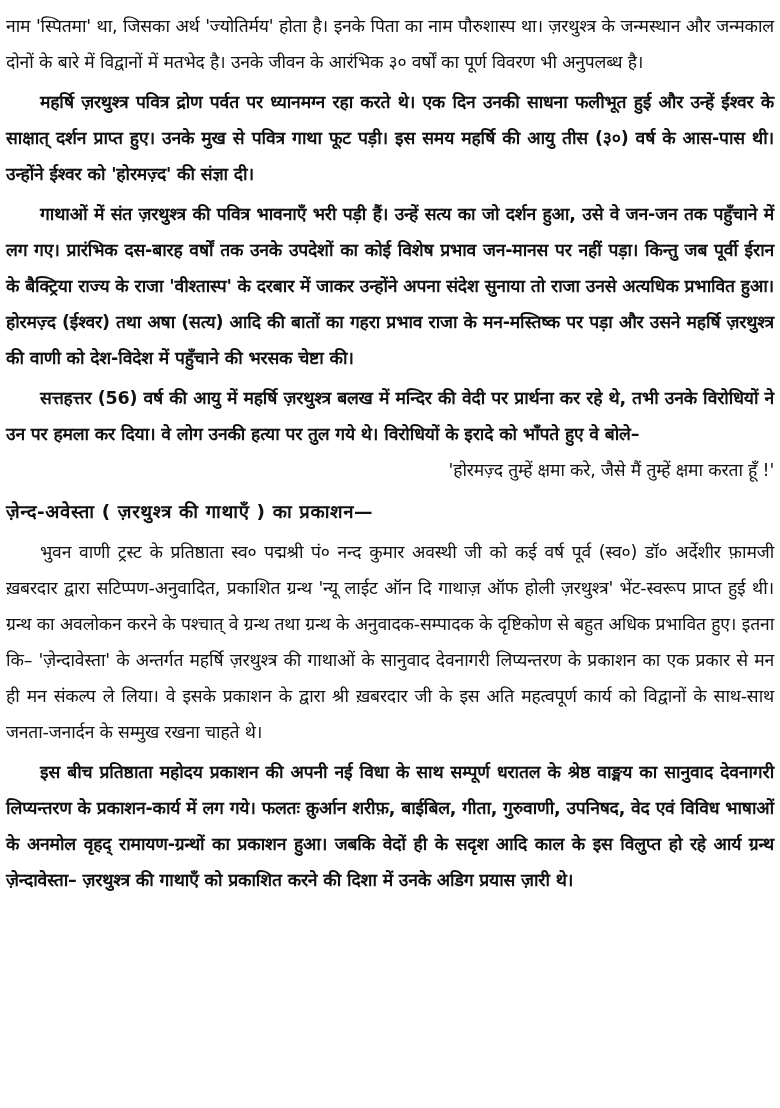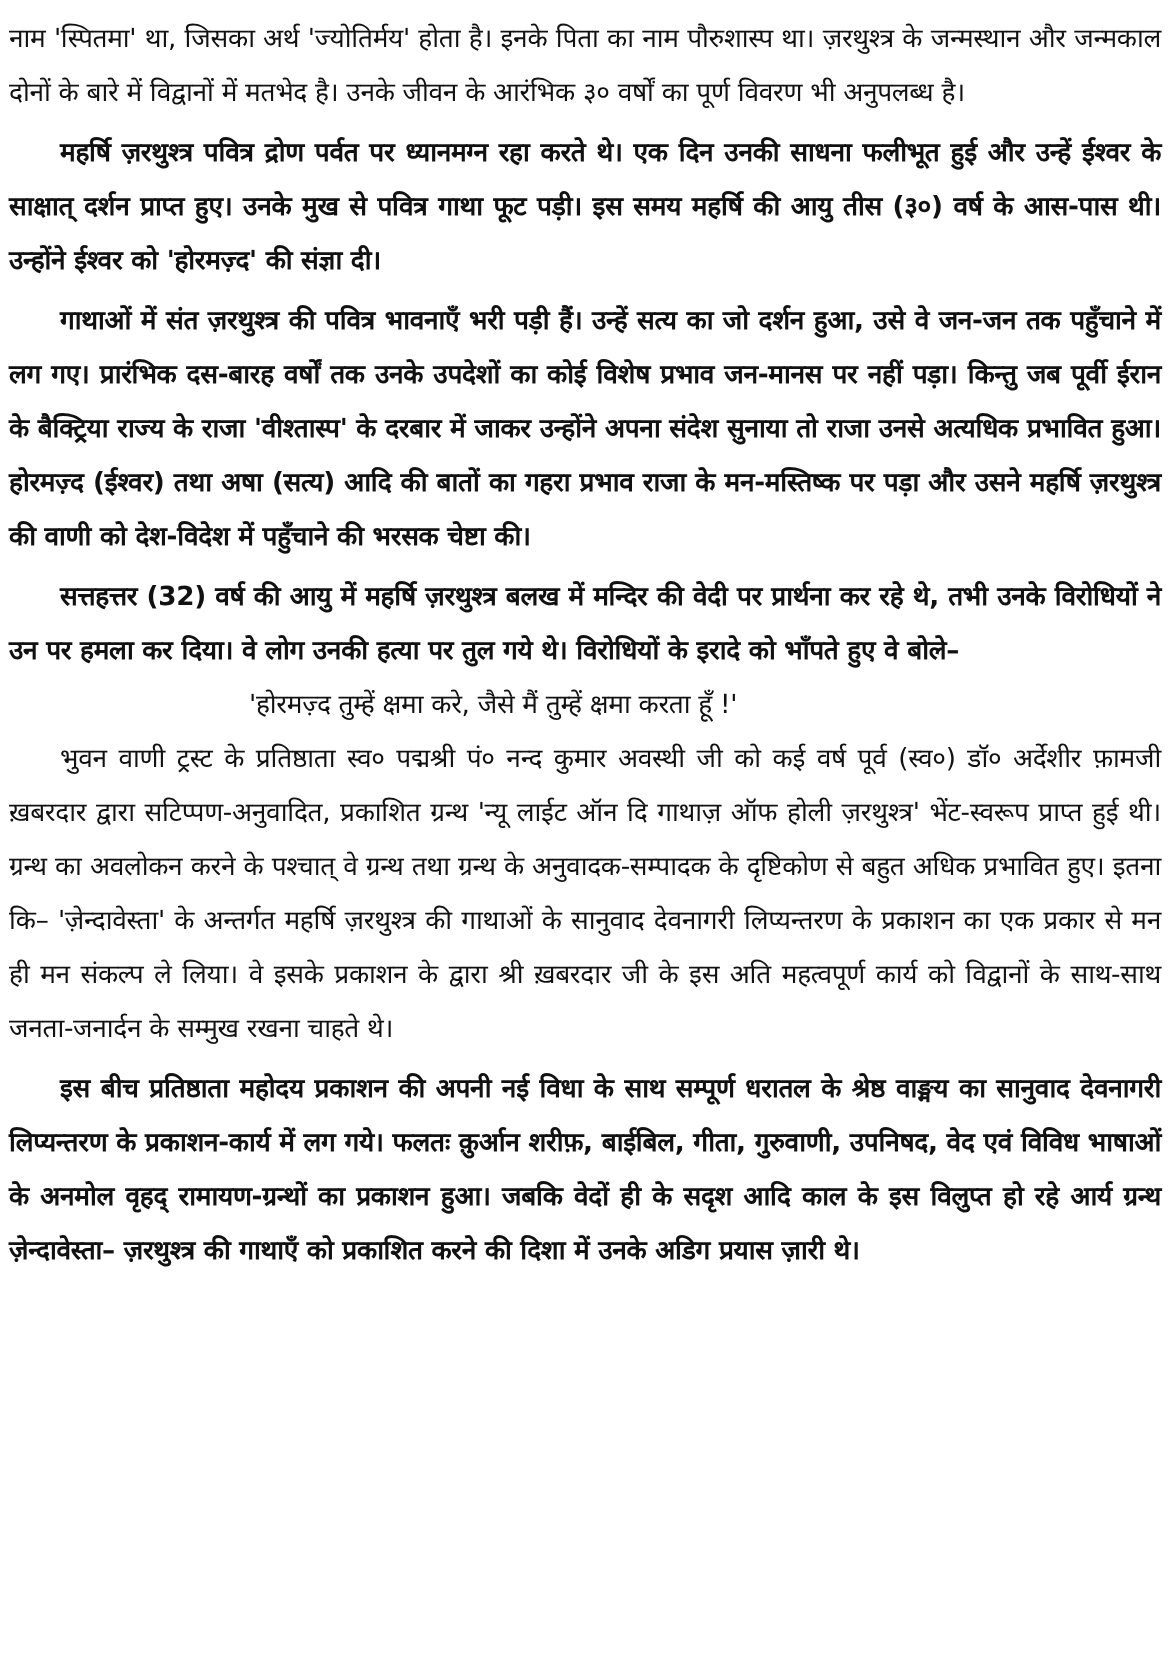--- a/index.html
+++ b/index.html
@@ -35,44 +35,46 @@
     .para.gap {
       margin-top: 4px;
       font-weight: bold;
     }
     .quote {
       margin: 0;
       font-size: 17.5px;
       line-height: 36px;
       padding-left: 160px;
       letter-spacing: -0.2px;
+      text-align: right;
     }
     .heading {
       margin: 6px 0 4px 0;
       font-size: 18.5px;
       line-height: 36px;
       font-weight: bold;
       letter-spacing: 0.6px;
     }
   </style>
 </head>
 <body>
 
 <div class="page">
 
   <p class="para">नाम 'स्पितमा' था, जिसका अर्थ 'ज्योतिर्मय' होता है। इनके पिता का नाम पौरुशास्प था। ज़रथुश्त्र के जन्मस्थान और जन्मकाल दोनों के बारे में विद्वानों में मतभेद है। उनके जीवन के आरंभिक ३० वर्षों का पूर्ण विवरण भी अनुपलब्ध है।</p>
 
   <p class="para indent gap">महर्षि ज़रथुश्त्र पवित्र द्रोण पर्वत पर ध्यानमग्न रहा करते थे। एक दिन उनकी साधना फलीभूत हुई और उन्हें ईश्वर के साक्षात् दर्शन प्राप्त हुए। उनके मुख से पवित्र गाथा फूट पड़ी। इस समय महर्षि की आयु तीस (३०) वर्ष के आस-पास थी। उन्होंने ईश्वर को 'होरमज़्द' की संज्ञा दी।</p>
 
   <p class="para indent gap">गाथाओं में संत ज़रथुश्त्र की पवित्र भावनाएँ भरी पड़ी हैं। उन्हें सत्य का जो दर्शन हुआ, उसे वे जन-जन तक पहुँचाने में लग गए। प्रारंभिक दस-बारह वर्षों तक उनके उपदेशों का कोई विशेष प्रभाव जन-मानस पर नहीं पड़ा। किन्तु जब पूर्वी ईरान के बैक्ट्रिया राज्य के राजा 'वीश्तास्प' के दरबार में जाकर उन्होंने अपना संदेश सुनाया तो राजा उनसे अत्यधिक प्रभावित हुआ। होरमज़्द (ईश्वर) तथा अषा (सत्य) आदि की बातों का गहरा प्रभाव राजा के मन-मस्तिष्क पर पड़ा और उसने महर्षि ज़रथुश्त्र की वाणी को देश-विदेश में पहुँचाने की भरसक चेष्टा की।</p>
 
-  <p class="para indent gap">सत्तहत्तर (32) वर्ष की आयु में महर्षि ज़रथुश्त्र बलख में मन्दिर की वेदी पर प्रार्थना कर रहे थे, तभी उनके विरोधियों ने उन पर हमला कर दिया। वे लोग उनकी हत्या पर तुल गये थे। विरोधियों के इरादे को भाँपते हुए वे बोले–</p>
+  <p class="para indent gap">सत्तहत्तर (56) वर्ष की आयु में महर्षि ज़रथुश्त्र बलख में मन्दिर की वेदी पर प्रार्थना कर रहे थे, तभी उनके विरोधियों ने उन पर हमला कर दिया। वे लोग उनकी हत्या पर तुल गये थे। विरोधियों के इरादे को भाँपते हुए वे बोले–</p>
 
   <p class="quote">'होरमज़्द तुम्हें क्षमा करे, जैसे मैं तुम्हें क्षमा करता हूँ !'</p>
 
 
+  <h2 class="heading">ज़ेन्द-अवेस्ता ( ज़रथुश्त्र की गाथाएँ ) का प्रकाशन—</h2>
 
   <p class="para indent">भुवन वाणी ट्रस्ट के प्रतिष्ठाता स्व० पद्मश्री पं० नन्द कुमार अवस्थी जी को कई वर्ष पूर्व (स्व०) डॉ० अर्देशीर फ़ामजी ख़बरदार द्वारा सटिप्पण-अनुवादित, प्रकाशित ग्रन्थ 'न्यू लाईट ऑन दि गाथाज़ ऑफ होली ज़रथुश्त्र' भेंट-स्वरूप प्राप्त हुई थी। ग्रन्थ का अवलोकन करने के पश्चात् वे ग्रन्थ तथा ग्रन्थ के अनुवादक-सम्पादक के दृष्टिकोण से बहुत अधिक प्रभावित हुए। इतना कि– 'ज़ेन्दावेस्ता' के अन्तर्गत महर्षि ज़रथुश्त्र की गाथाओं के सानुवाद देवनागरी लिप्यन्तरण के प्रकाशन का एक प्रकार से मन ही मन संकल्प ले लिया। वे इसके प्रकाशन के द्वारा श्री ख़बरदार जी के इस अति महत्वपूर्ण कार्य को विद्वानों के साथ-साथ जनता-जनार्दन के सम्मुख रखना चाहते थे।</p>
 
   <p class="para indent gap">इस बीच प्रतिष्ठाता महोदय प्रकाशन की अपनी नई विधा के साथ सम्पूर्ण धरातल के श्रेष्ठ वाङ्मय का सानुवाद देवनागरी लिप्यन्तरण के प्रकाशन-कार्य में लग गये। फलतः क़ुर्आन शरीफ़, बाईबिल, गीता, गुरुवाणी, उपनिषद, वेद एवं विविध भाषाओं के अनमोल वृहद् रामायण-ग्रन्थों का प्रकाशन हुआ। जबकि वेदों ही के सदृश आदि काल के इस विलुप्त हो रहे आर्य ग्रन्थ ज़ेन्दावेस्ता– ज़रथुश्त्र की गाथाएँ को प्रकाशित करने की दिशा में उनके अडिग प्रयास ज़ारी थे।</p>
 
 
 </div>
 
 </body></html>

